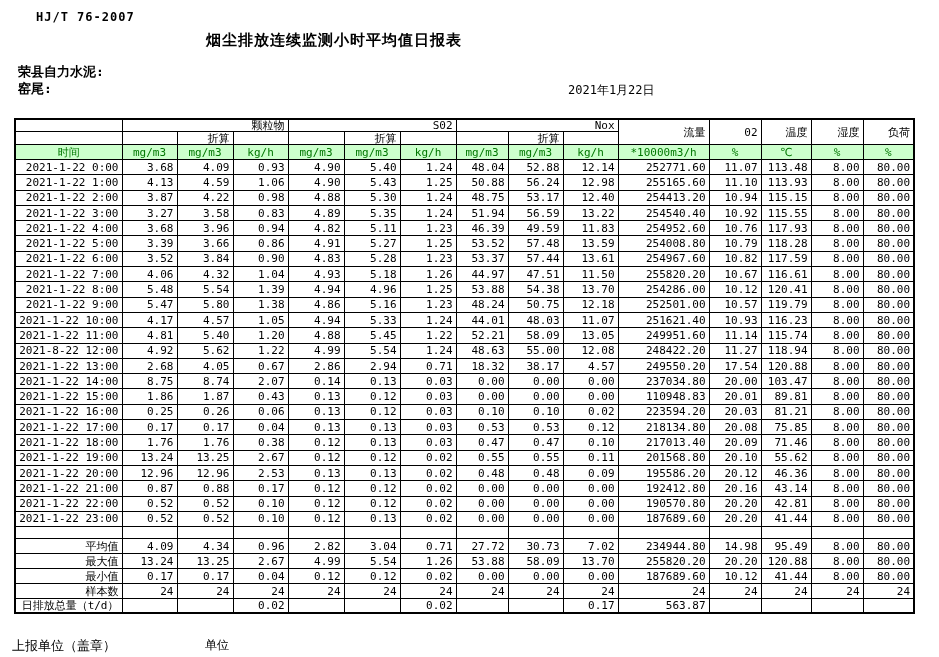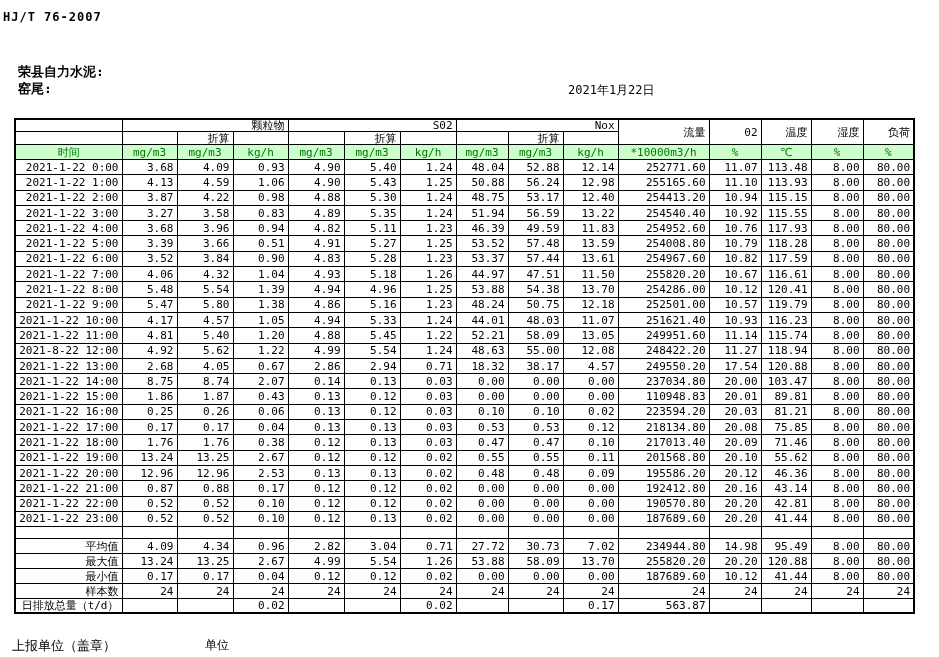--- a/index.html
+++ b/index.html
@@ -3,21 +3,21 @@
 <meta charset="utf-8">
 <style>
   * { margin:0; padding:0; box-sizing:border-box; }
   html,body { background:#ffffff; }
   .page {
     position:relative; width:939px; height:657px; background:#ffffff;
     font-family:"DejaVu Sans Mono","DejaVu Sans","Liberation Sans",sans-serif;
     color:#000;
   }
   .abs { position:absolute; white-space:nowrap; }
-  .std-no   { left:3px; top:10px; font-size:12px; font-weight:bold; letter-spacing:1px; }
+  .std-no   { left:36px; top:10px; font-size:12px; font-weight:bold; letter-spacing:1px; }
   .title    { left:206px; top:31px; font-size:15px; font-weight:bold; letter-spacing:1px; }
   .company  { left:18px; top:63px; font-size:13px; font-weight:bold; }
   .location { left:18px; top:80px; font-size:13px; font-weight:bold; }
   .date     { left:568px; top:82px; font-size:12px; }
 
   table.report {
     position:absolute; left:14px; top:118px;
     border-collapse:collapse; table-layout:fixed; width:899px;
     border:2px solid #000;
   }
@@ -46,20 +46,21 @@
   .footer-flow { left:12px; top:619px; font-size:13px; }
   .footer-report-unit { left:12px; top:637px; font-size:13px;text-align:center; }
   .footer-unit { left:205px; top:637px; font-size:12px; }
 </style>
 </head>
 <body>
 
 <div class="page">
 
   <div class="abs std-no">HJ/T  76-2007</div>
+  <div class="abs title">烟尘排放连续监测小时平均值日报表</div>
   <div class="abs company">荣县自力水泥:</div>
   <div class="abs location">窑尾:</div>
   <div class="abs date">2021年1月22日</div>
 
   <table class="report">
     <colgroup>
       <col style="width:107px">
         <col style="width:55px">
         <col style="width:56px">
         <col style="width:55px">
@@ -198,21 +199,21 @@
           <td class="num-cell">254952.60</td>
           <td class="num-cell">10.76</td>
           <td class="num-cell">117.93</td>
           <td class="num-cell">8.00</td>
           <td class="num-cell">80.00</td>
         </tr>
         <tr class="data-row">
           <td class="time-cell">2021-1-22 5:00</td>
           <td class="num-cell">3.39</td>
           <td class="num-cell">3.66</td>
-          <td class="num-cell">0.51</td>
+          <td class="num-cell">0.86</td>
           <td class="num-cell">4.91</td>
           <td class="num-cell">5.27</td>
           <td class="num-cell">1.25</td>
           <td class="num-cell">53.52</td>
           <td class="num-cell">57.48</td>
           <td class="num-cell">13.59</td>
           <td class="num-cell">254008.80</td>
           <td class="num-cell">10.79</td>
           <td class="num-cell">118.28</td>
           <td class="num-cell">8.00</td>

